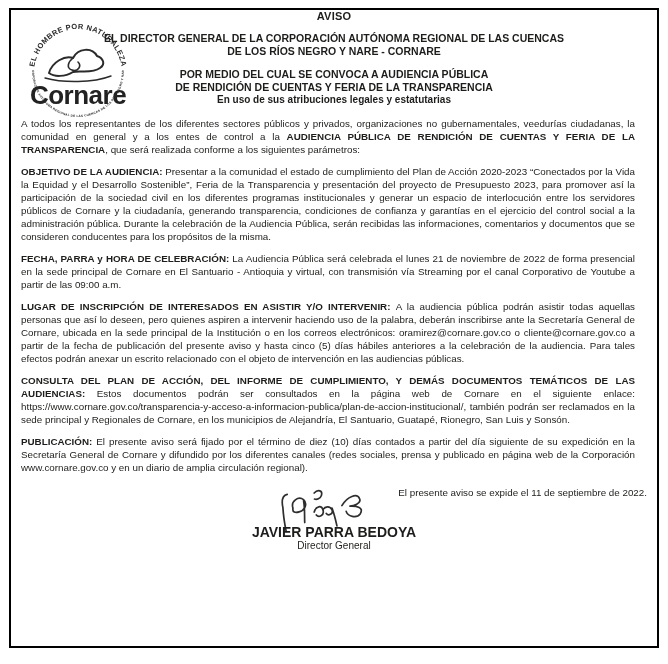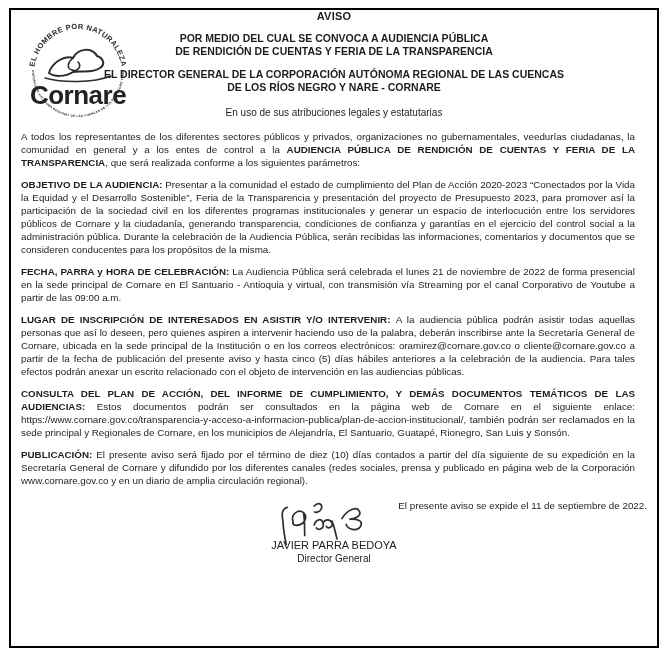--- a/index.html
+++ b/index.html
@@ -43,37 +43,37 @@
     font-size:26px;
     letter-spacing:-0.5px;
     fill:#222222;
   }
   .header{
     text-align:center;
     font-weight:bold;
   }
   .h-title{font-size:11px;letter-spacing:0.2px;}
   .h-sub{font-size:10.5px;line-height:13px;margin-top:10px;}
-  .h-attr{font-size:10px;font-weight:normal;margin-top:13px;}
+  .h-attr{font-size:10px;font-weight:bold;}
   .h-convoca{font-size:11px;margin-top:13px;letter-spacing:0.2px;}
   .bodytext{
     padding:12px 10px 0 10px;
     font-size:9.8px;
     line-height:13px;
     text-align:justify;
   }
   .para{margin:0 12px 9px 0;}
   .para .b{font-weight:bold;}
   .issue{margin:12px 0 0 0;text-align:right;font-size:9.8px;line-height:13px;}
   .sig{
     text-align:center;
     margin-top:-16px;
   }
   .sig svg{display:block;margin:0 auto -7px auto;}
-  .sig-name{font-weight:normal;font-size:11px;line-height:13px;}
+  .sig-name{font-weight:bold;font-size:14px;line-height:13px;}
   .sig-title{font-size:10px;line-height:13px;text-align:center;}
 </style>
 </head>
 <body>
 
 <div class="page">
   <div class="frame">
 
     <div class="logo">
       <svg width="114" height="106" viewBox="0 0 114 106">
@@ -92,26 +92,26 @@
         <text class="wordmark" x="57" y="85" text-anchor="middle">Cornare</text>
         <text class="arc-bottom">
           <textPath href="#arcBottom" xlink:href="#arcBottom" startOffset="50%" text-anchor="middle">CORPORACIÓN AUTÓNOMA REGIONAL DE LAS CUENCAS DE LOS RÍOS NEGRO Y NARE</textPath>
         </text>
       </svg>
     </div>
 
     <div class="header">
       <div class="h-title">AVISO</div>
       <div class="h-sub">
+        <div>EL DIRECTOR GENERAL DE LA CORPORACIÓN AUTÓNOMA REGIONAL DE LAS CUENCAS</div>
+        <div>DE LOS RÍOS NEGRO Y NARE - CORNARE</div>
+      </div>
+      <div class="h-sub">
         <div>POR MEDIO DEL CUAL SE CONVOCA A AUDIENCIA PÚBLICA</div>
         <div>DE RENDICIÓN DE CUENTAS Y FERIA DE LA TRANSPARENCIA</div>
-      </div>
-      <div class="h-sub">
-        <div>EL DIRECTOR GENERAL DE LA CORPORACIÓN AUTÓNOMA REGIONAL DE LAS CUENCAS</div>
-        <div>DE LOS RÍOS NEGRO Y NARE - CORNARE</div>
       </div>
       <div class="h-attr">En uso de sus atribuciones legales y estatutarias</div>
     </div>
 
     <div class="bodytext">
       <div>
           <p class="para"><span>A todos los representantes de los diferentes sectores públicos y privados, organizaciones no gubernamentales, veedurías ciudadanas, la comunidad en general y a los entes de control a la </span><span class="b">AUDIENCIA PÚBLICA DE RENDICIÓN DE CUENTAS Y FERIA DE LA TRANSPARENCIA</span><span>, que será realizada conforme a los siguientes parámetros:</span></p>
           <p class="para"><span class="b">OBJETIVO DE LA AUDIENCIA: </span><span>Presentar a la comunidad el estado de cumplimiento del Plan de Acción 2020-2023 “Conectados por la Vida la Equidad y el Desarrollo Sostenible”, Feria de la Transparencia y presentación del proyecto de Presupuesto 2023, para promover así la participación de la sociedad civil en los diferentes programas institucionales y generar un espacio de interlocución entre los servidores públicos de Cornare y la ciudadanía, generando transparencia, condiciones de confianza y garantías en el ejercicio del control social a la administración pública. Durante la celebración de la Audiencia Pública, serán recibidas las informaciones, comentarios y documentos que se consideren conducentes para los propósitos de la misma.</span></p>
           <p class="para"><span class="b">FECHA, PARRA y HORA DE CELEBRACIÓN: </span><span>La Audiencia Pública será celebrada el lunes 21 de noviembre de 2022 de forma presencial en la sede principal de Cornare en El Santuario - Antioquia y virtual, con transmisión vía Streaming por el canal Corporativo de Youtube a partir de las 09:00 a.m.</span></p>
           <p class="para"><span class="b">LUGAR DE INSCRIPCIÓN DE INTERESADOS EN ASISTIR Y/O INTERVENIR: </span><span>A la audiencia pública podrán asistir todas aquellas personas que así lo deseen, pero quienes aspiren a intervenir haciendo uso de la palabra, deberán inscribirse ante la Secretaría General de Cornare, ubicada en la sede principal de la Institución o en los correos electrónicos: oramirez@cornare.gov.co o cliente@cornare.gov.co a partir de la fecha de publicación del presente aviso y hasta cinco (5) días hábiles anteriores a la celebración de la audiencia. Para tales efectos podrán anexar un escrito relacionado con el objeto de intervención en las audiencias públicas.</span></p>

